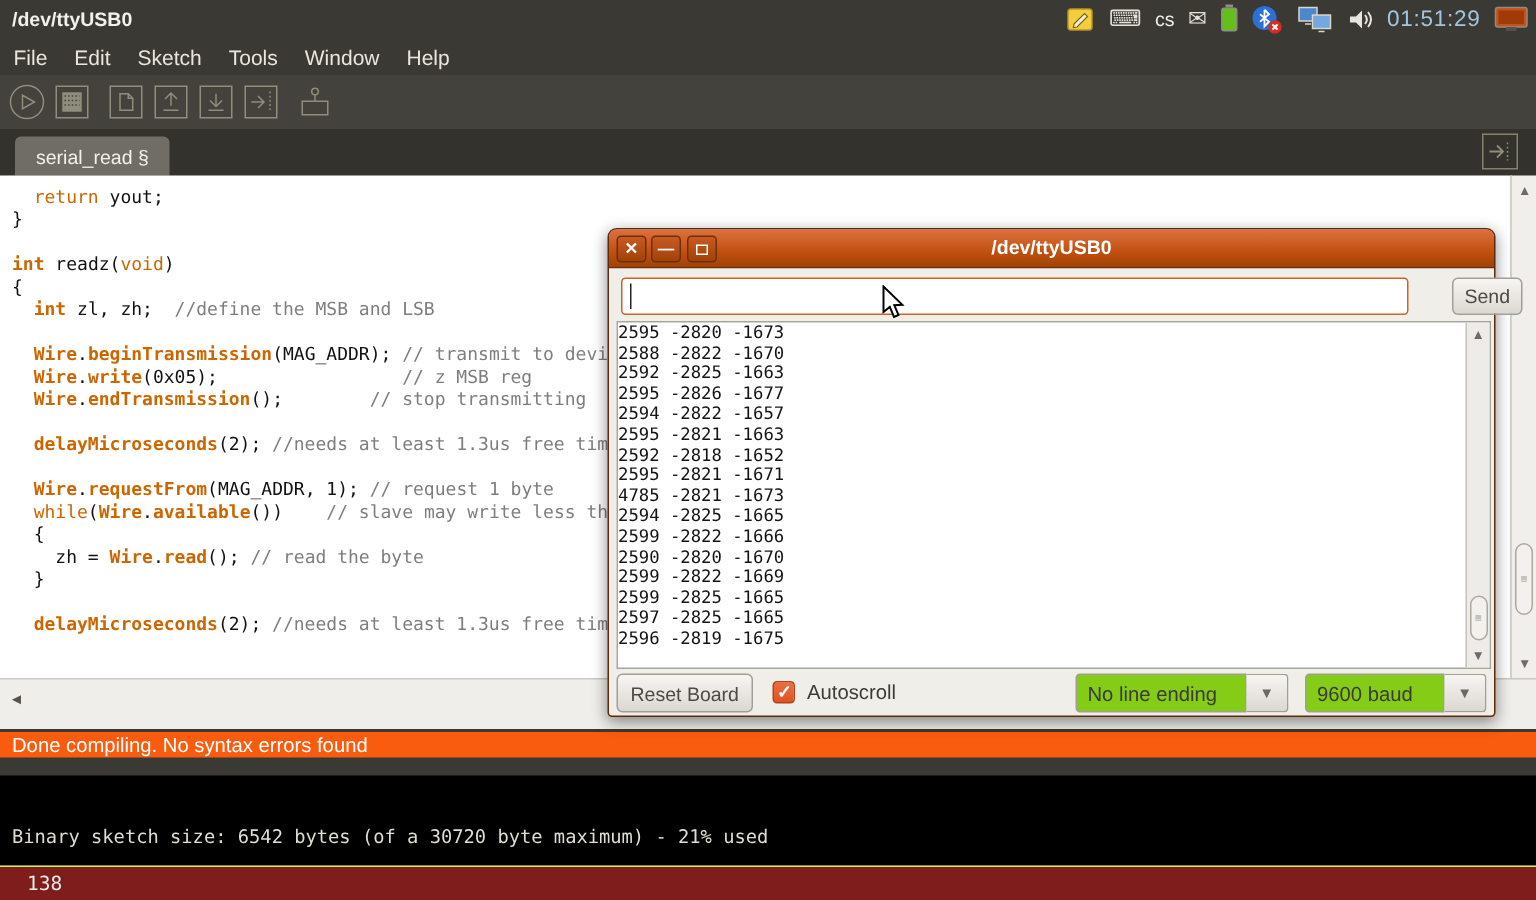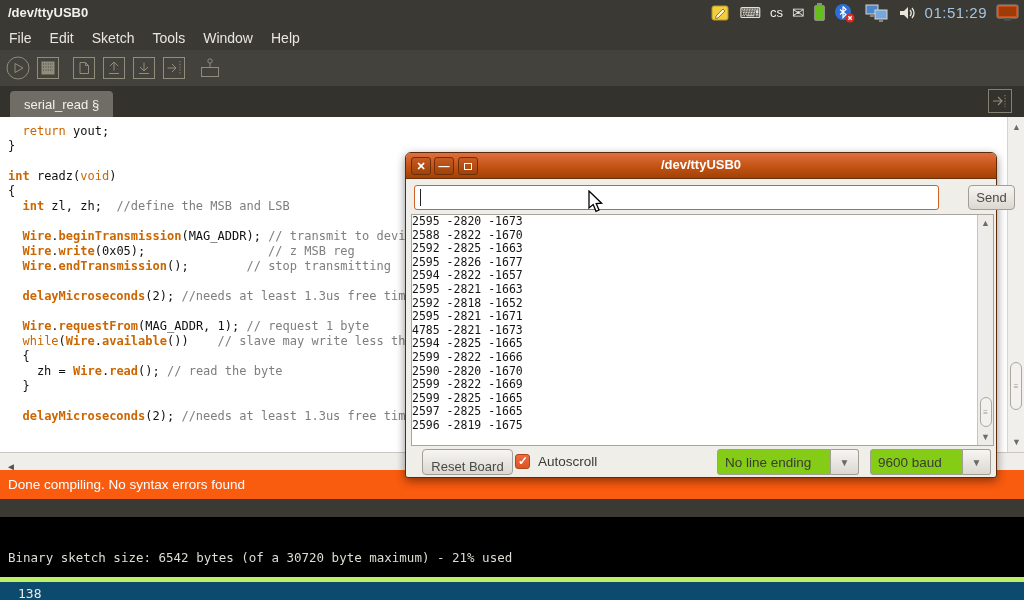--- a/index.html
+++ b/index.html
@@ -50,26 +50,26 @@
   .vs-arrow { position:absolute; left:0; width:17px; text-align:center; color:#6E6C64; font-size:9px; }
   .vs-thumb { position:absolute; left:2px; width:12px; border-radius:7px; background:#F2F1EE;
               border:1px solid #ABA8A0; }
   .thumb-grip { position:absolute; left:50%; top:50%; transform:translate(-50%,-50%); color:#9B988F; font-size:8px; line-height:3px; }
 
   .editor-hscroll { position:absolute; left:0; top:452px; width:1024px; height:34px; background:#EFEEEA;
                     border-top:1px solid #C9C7C0; }
   .hs-arrow { position:absolute; left:6px; top:8px; color:#55534C; font-size:10px; }
 
   
-  .compile-status { position:absolute; left:0; top:470px; width:1024px; height:29px; background:#F95B0F;
+  .compile-status { position:absolute; left:0; top:488px; width:1024px; height:17px; background:#F95B0F;
                     display:flex; align-items:center; }
   .compile-status span { color:#FFFFFF; font-size:13.5px; margin-left:8px; }
   .console { position:absolute; left:0; top:517px; width:1024px; height:60px; background:#000000; }
   .console span { position:absolute; left:8px; top:33px; color:#DFDCD2; font-family:"DejaVu Sans Mono", monospace; font-size:12.5px; }
-  .footer { position:absolute; left:0; top:577px; width:1024px; height:23px; background:#0c4a6e; border-top:5px solid #bef264; }
+  .footer { position:absolute; left:0; top:577px; width:1024px; height:23px; background:#7f1d1d; border-top:1px solid #bef264; }
   .footer .lineno { position:absolute; left:18px; top:4px; color:#ECEAE2; font-size:13px; font-family:"DejaVu Sans Mono", monospace; }
   .footer .board { position:absolute; right:8px; top:5px; color:#D9D7CD; font-size:11.5px; }
 
   
   .sm-window { position:absolute; left:405px; top:152px; width:592px; height:326px;
                background:#F0EEE9; border:1px solid #5E2A08; border-radius:6px 6px 3px 3px;
                box-shadow:0 3px 10px rgba(0,0,0,0.45); z-index:20; }
   .sm-titlebar { position:absolute; left:0; top:0; width:100%; height:26px; border-radius:5px 5px 0 0;
                  background:linear-gradient(#DE7040, #C0500F 60%, #A04208); border-bottom:1px solid #6E2F08; }
   .sm-title { position:absolute; left:0; right:0; top:4px; text-align:center; color:#FFFFFF; font-weight:bold; font-size:13px; }
@@ -86,21 +86,21 @@
   .btn { background:linear-gradient(#F7F5F2,#DBD8D2); border:1px solid #A19E96; border-radius:4px;
          color:#4A4A45; font-size:13px; display:flex; align-items:center; justify-content:center; }
   .sm-send { position:absolute; left:538px; top:32px; width:47px; height:25px;margin-left:24px; }
 
   .sm-output { position:absolute; left:5px; top:61px; width:583px; height:232px; background:#FFFFFF;
                border:1px solid #A8A59E; overflow:hidden; }
   .serial-row { font-family:"DejaVu Sans Mono", monospace; font-size:11.5px; line-height:13.6px; color:#141414; padding-left:0; white-space:pre; }
   .sm-scroll { position:absolute; right:0; top:0; width:16px; height:230px; background:#EDECE8; border-left:1px solid #C6C4BD; }
 
   .sm-bottom { position:absolute; left:0; top:293px; width:100%; height:33px; }
-  .sm-reset { position:absolute; left:16px; top:3px; width:91px; height:26px;align-items:flex-end; }
+  .sm-reset { position:absolute; left:5px; top:3px; width:91px; height:26px; }
   .checkbox { position:absolute; left:109px; top:8px; width:15px; height:15px; border-radius:3px;
               background:linear-gradient(#EC6E3F,#DD5426); border:1px solid #B34415; }
   .checkbox.checked::after { content:"✓"; position:absolute; left:2px; top:-1px; color:#FFF; font-size:12px; font-weight:bold; }
   .cb-label { position:absolute; left:132px; top:8px; font-size:13.5px; color:#3C3B37; }
   .combo-field { position:absolute; top:3px; height:26px; background:#84cc16; border:1px solid #A19E96;
                  border-radius:3px 0 0 3px; font-size:13.5px; color:#3C3B37; display:flex; align-items:center; padding-left:7px; }
   .combo-btn { position:absolute; top:3px; height:26px; width:28px; border-radius:0 3px 3px 0; border-left:none; }
   .combo-btn .arr { color:#6B6963; font-size:10px; }
   .combo1-field { left:311px; width:114px; } .combo1-btn { left:425px; }
   .combo2-field { left:464px; width:93px; }  .combo2-btn { left:557px; }

